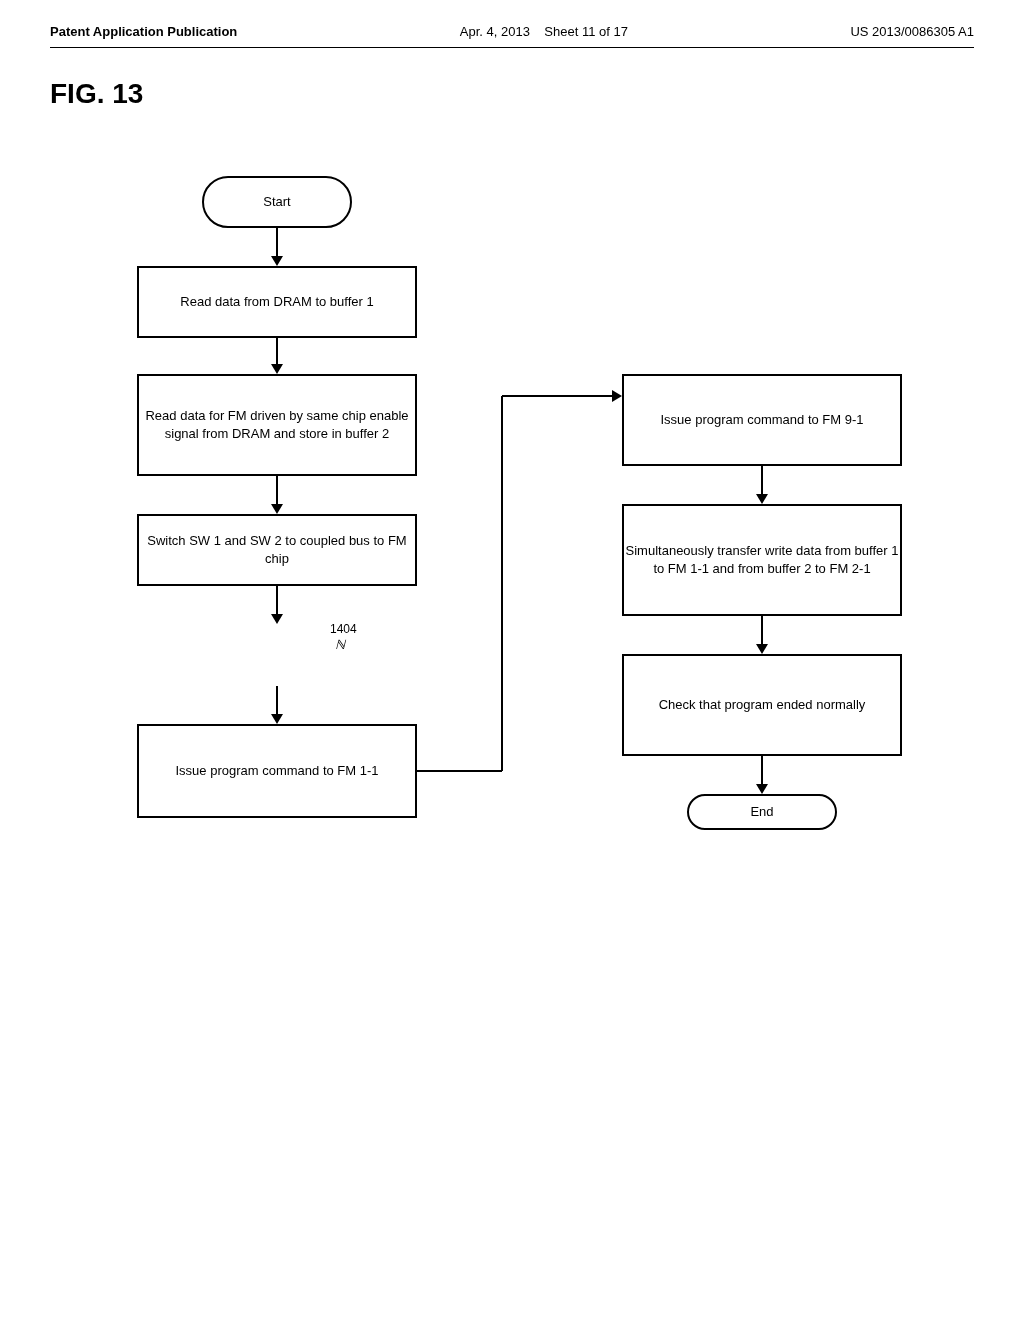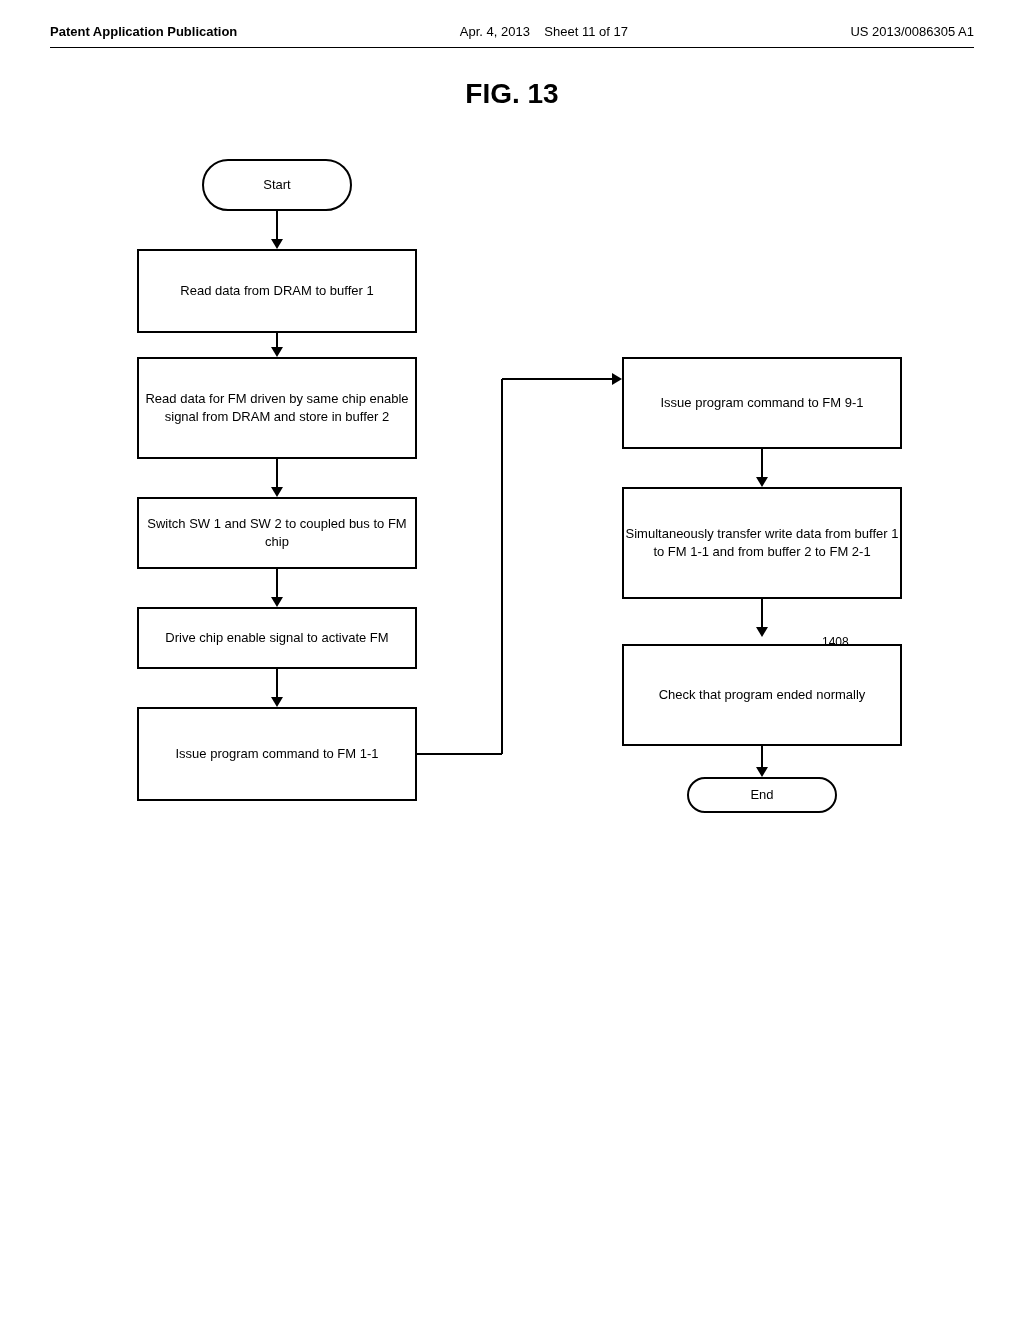--- a/index.html
+++ b/index.html
@@ -31,24 +31,23 @@
       font-weight: bold;
     }
     .header-center {
       font-size: 13px;
     }
     .header-right {
       font-size: 13px;
       text-align: right;
     }
     .fig-title {
-      text-align: center;
       font-size: 28px;
       font-weight: bold;
-      margin: 30px 0 29px 0;
+      margin: 30px 0 46px 0;
     }
     .diagram-area {
       position: relative;
       width: 860px;
       margin: 0 auto;
       height: 1000px;
     }
     
     .box {
       position: absolute;
@@ -130,44 +129,41 @@
 
     <div class="box rounded" style="left:120px; top:20px; width:150px; height:52px;">
       <span>Start</span>
     </div>
 
     <div class="step-label" style="left:248px; top:108px;">
       <span>1401</span>
     </div>
     <div style="position:absolute; left:253px; top:121px; font-size:13px; font-style:italic; font-family:'Times New Roman',serif;">ℕ</div>
 
-    <div class="box" style="left:55px; top:110px; width:280px; height:84px;">
+    <div class="box" style="left:55px; top:110px; width:280px; height:72px;">
       <span>Read data from DRAM to buffer 1</span>
     </div>
 
     <div style="position:absolute; left:248px; top:216px; font-size:12px;">1402</div>
     <div style="position:absolute; left:253px; top:229px; font-size:13px; font-style:italic; font-family:'Times New Roman',serif;">ℕ</div>
 
     <div class="box" style="left:55px; top:218px; width:280px; height:102px;">
       <span>Read data for FM driven by same chip enable signal from DRAM and store in buffer 2</span>
     </div>
 
     <div style="position:absolute; left:248px; top:356px; font-size:12px;">1403</div>
     <div style="position:absolute; left:253px; top:369px; font-size:13px; font-style:italic; font-family:'Times New Roman',serif;">ℕ</div>
 
     <div class="box" style="left:55px; top:358px; width:280px; height:72px;">
       <span>Switch SW 1 and SW 2 to coupled bus to FM chip</span>
     </div>
 
     <div style="position:absolute; left:248px; top:466px; font-size:12px;">1404</div>
     <div style="position:absolute; left:253px; top:479px; font-size:13px; font-style:italic; font-family:'Times New Roman',serif;">ℕ</div>
 
-    <div class="box" style="left:55px; top:468px; width:280px; height:62px;">
-      <span>Drive chip enable signal to activate FM</span>
-    </div>
 
     <div style="position:absolute; left:248px; top:566px; font-size:12px;">1405</div>
     <div style="position:absolute; left:253px; top:579px; font-size:13px; font-style:italic; font-family:'Times New Roman',serif;">ℕ</div>
 
     <div class="box" style="left:55px; top:568px; width:280px; height:94px;justify-content:center;">
       <span>Issue program command to FM 1-1</span>
     </div>
 
     <div style="position:absolute; left:740px; top:216px; font-size:12px;">1406</div>
     <div style="position:absolute; left:745px; top:229px; font-size:13px; font-style:italic; font-family:'Times New Roman',serif;">ℕ</div>
@@ -179,21 +175,21 @@
     <div style="position:absolute; left:740px; top:346px; font-size:12px;">1407</div>
     <div style="position:absolute; left:745px; top:359px; font-size:13px; font-style:italic; font-family:'Times New Roman',serif;">ℕ</div>
 
     <div class="box" style="left:540px; top:348px; width:280px; height:112px;">
       <span>Simultaneously transfer write data from buffer 1 to FM 1-1 and from buffer 2 to FM 2-1</span>
     </div>
 
     <div style="position:absolute; left:740px; top:496px; font-size:12px;">1408</div>
     <div style="position:absolute; left:745px; top:509px; font-size:13px; font-style:italic; font-family:'Times New Roman',serif;">ℕ</div>
 
-    <div class="box" style="left:540px; top:498px; width:280px; height:102px;margin-top:7px;">
+    <div class="box" style="left:540px; top:498px; width:280px; height:102px;">
       <span>Check that program ended normally</span>
     </div>
 
     <div class="box rounded" style="left:605px; top:638px; width:150px; height:36px;">
       <span>End</span>
     </div>
 
   </div>
 </div>
 

